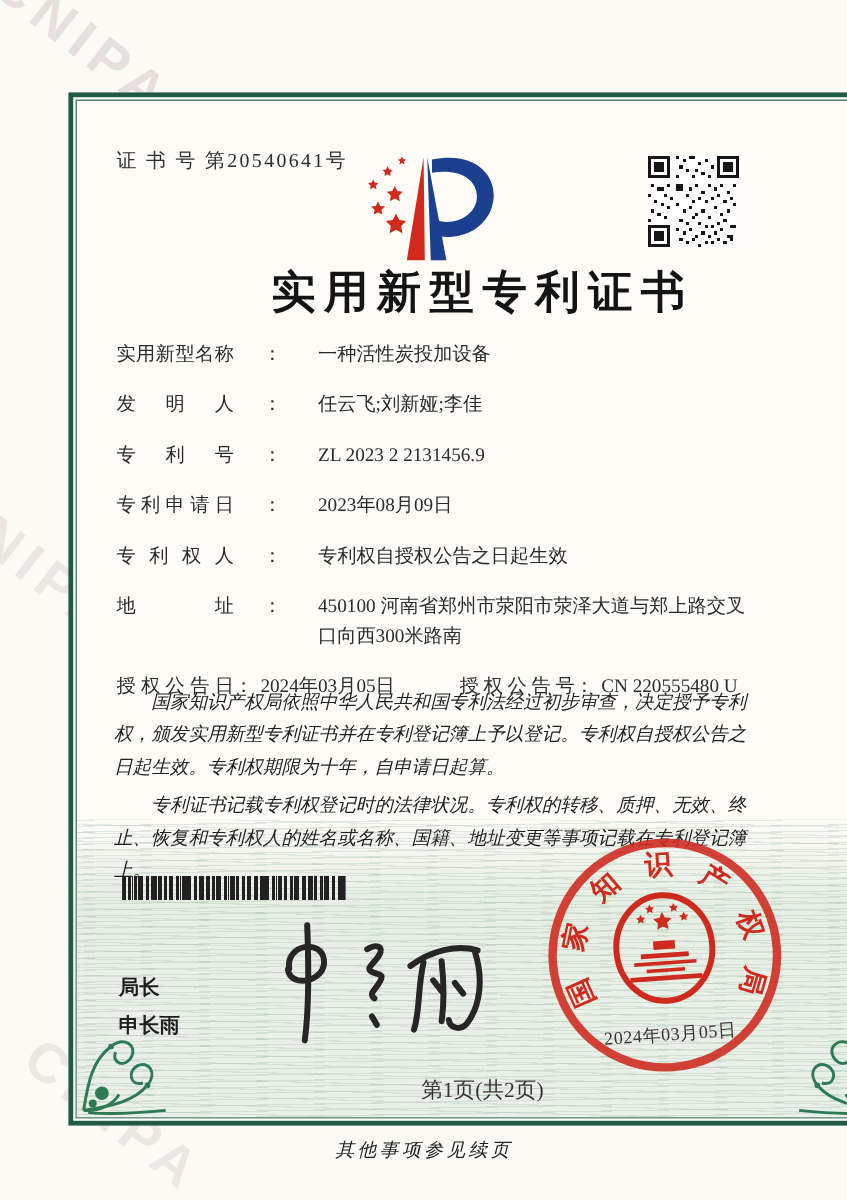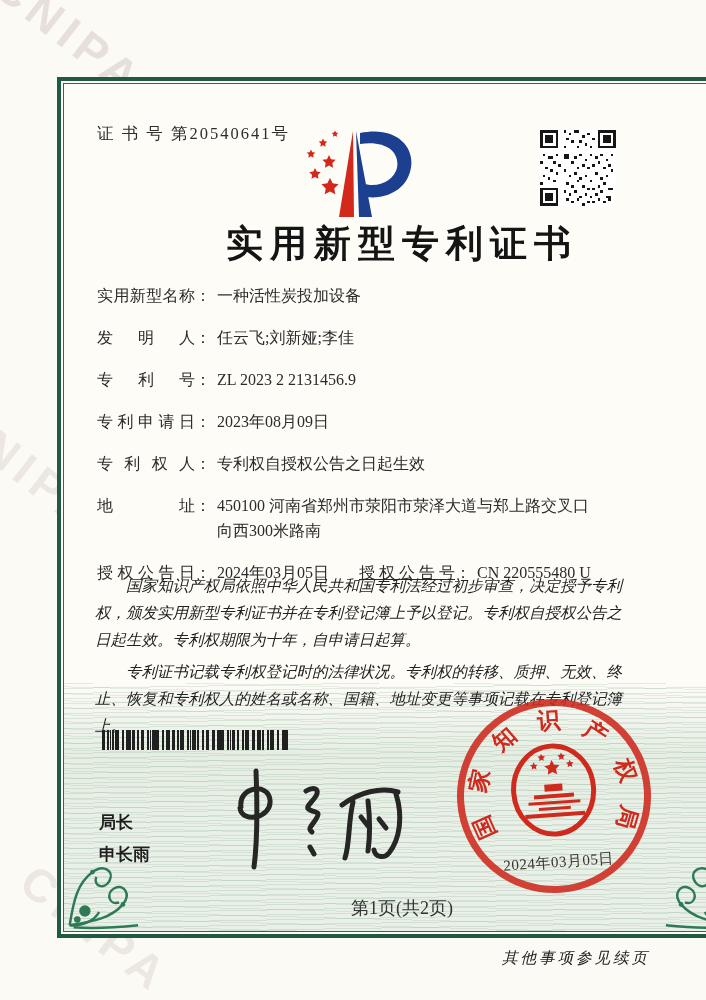--- a/index.html
+++ b/index.html
@@ -26,29 +26,29 @@
 
   .certno{position:absolute;left:36px;top:42px;font-size:16.5px;letter-spacing:2px;color:#2d2d2d;}
 
   .logo{position:absolute;left:241px;top:44px;}
   .qr{position:absolute;left:479px;top:49px;}
 
   .title{position:absolute;left:0;top:138px;width:100%;text-align:center;
          font-size:37px;font-weight:bold;letter-spacing:7px;color:#141414;}
 
   .fields{position:absolute;left:36px;top:202px;width:528px;font-size:16px;color:#2b2b2b;}
-  .row{display:flex;line-height:25px;margin-bottom:17px;}
+  .row{display:flex;line-height:25px;margin-bottom:17px;gap:24px;}
   .lbl{display:inline-block;width:98px;text-align:justify;text-align-last:justify;flex:none;}
   .colon{flex:none;margin-right:6px;}
   .val{flex:1;}
   .addr-val{max-width:376px;}
   .grant-row{display:flex;align-items:center;}
   .pair{display:flex;}
   .pair2{margin-left:30px;}
-  .pair2 .lbl{width:96px;text-decoration:underline;}
+  .pair2 .lbl{width:96px;}
 
   .paras{position:absolute;left:34px;top:491px;width:532px;font-size:15.5px;line-height:27px;
          color:#222;font-style:italic;}
   .paras p{margin:0 0 5px 0;text-indent:2em;font-family:Liberation Serif, serif;}
 
   .barcode{position:absolute;left:41px;top:649px;width:186px;height:20px;
            background:
              repeating-linear-gradient(90deg,#202020 0 2px,rgba(0,0,0,0) 2px 5px),
              repeating-linear-gradient(90deg,#202020 0 1px,rgba(0,0,0,0) 1px 8px),
              repeating-linear-gradient(90deg,#202020 0 3px,rgba(0,0,0,0) 3px 13px);}
@@ -67,21 +67,21 @@
   .emblem{position:absolute;left:50%;top:47%;transform:translate(-50%,-50%);}
   .seal-date{position:absolute;left:0;top:154px;width:100%;text-align:center;
              font-size:15px;letter-spacing:0.5px;color:#3a332b;font-style:normal;}
 
   .flourish{position:absolute;bottom:3px;}
   .fl-left{left:3px;}
   .fl-right{right:3px;transform:scaleX(-1);}
 
   .pagenum{position:absolute;left:0;bottom:14px;width:100%;text-align:center;font-size:18px;color:#333;}
 
-  .footnote{position:absolute;left:57px;top:948px;width:593px;text-align:right;
+  .footnote{position:absolute;left:57px;top:948px;width:593px;text-align:center;
             font-size:15.5px;letter-spacing:3px;color:#222;font-style:italic;}
 </style>
 </head>
 <body>
 
 <div class="page">
 
   <div class="wm" style="left:-18px;top:6px;">CNIPA</div>
   <div class="wm wm2" style="left:428px;top:298px;">CNIPA</div>
   <div class="wm wm2" style="left:-62px;top:442px;">CNIPA</div>

